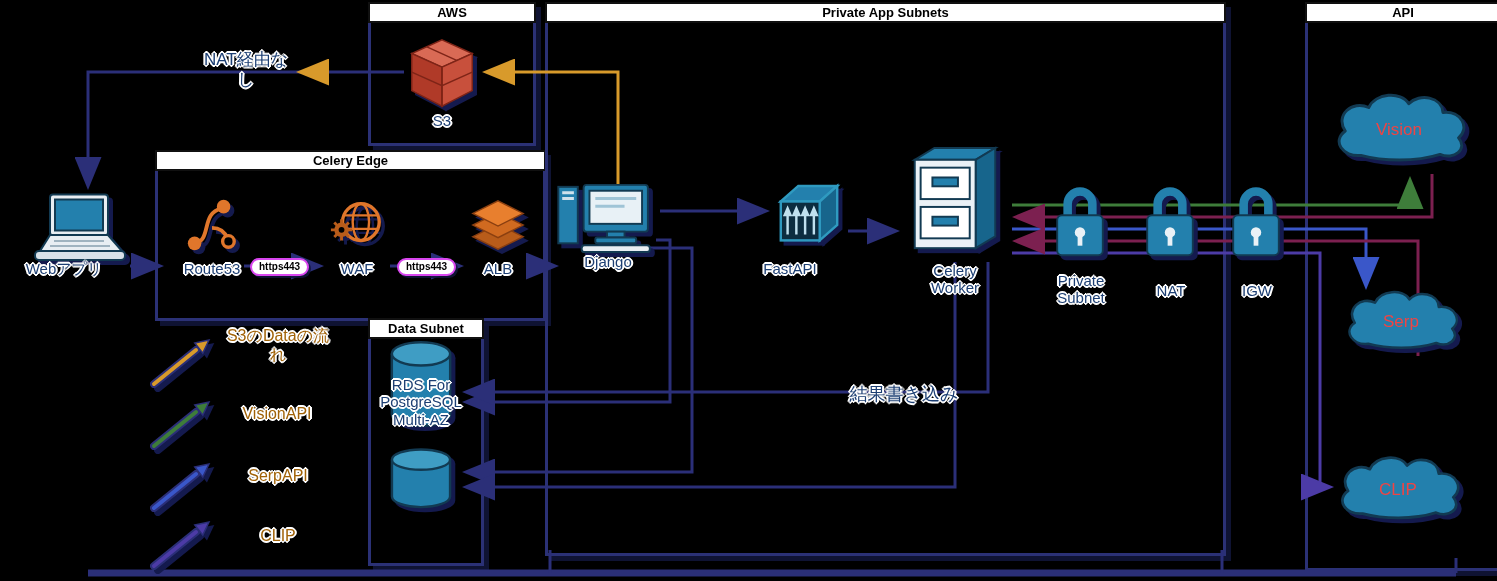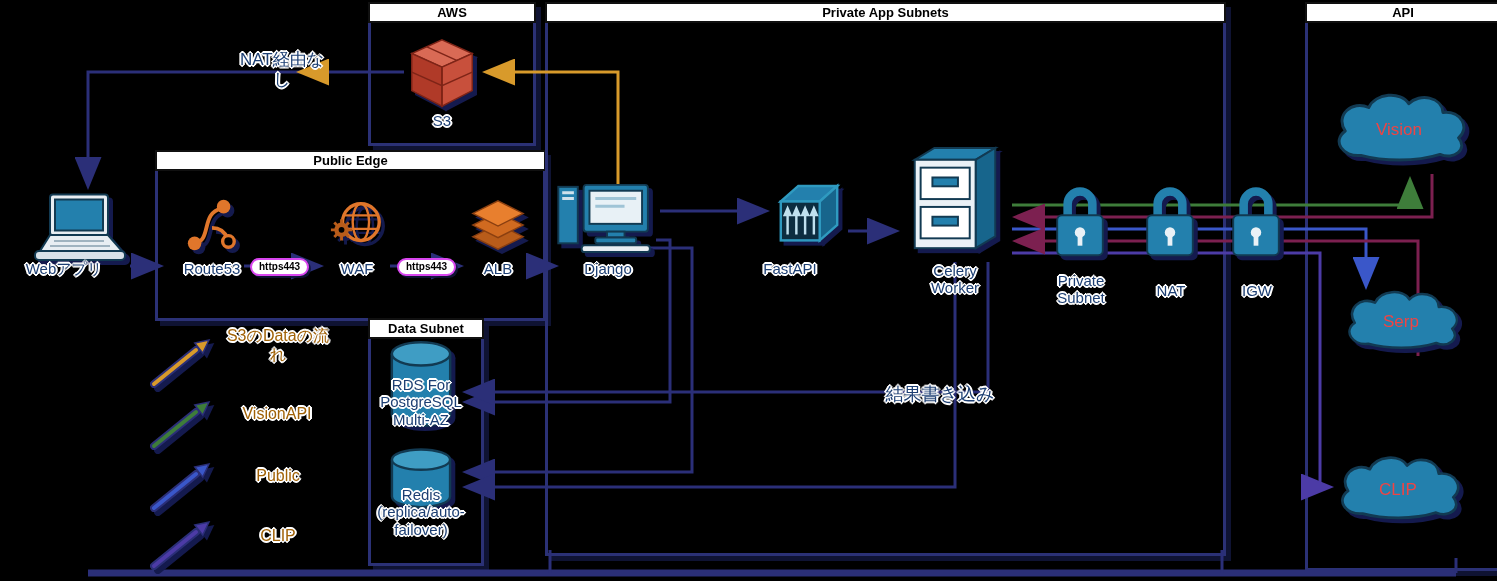--- a/index.html
+++ b/index.html
@@ -11,41 +11,41 @@
           border:2px solid #101010;display:flex;align-items:center;justify-content:center;
           font-weight:bold;font-size:13px;color:#000;box-sizing:border-box;}
   .node{position:absolute;}
   .shadow{filter:drop-shadow(4px 4px 0 #141a4e);}
   .node-label{position:absolute;text-align:center;font-size:15px;line-height:1.15;color:#1d3f73;
      text-shadow:-1px -1px 0 #fff,1px -1px 0 #fff,-1px 1px 0 #fff,1px 1px 0 #fff,
                  -2px 0 0 #fff,2px 0 0 #fff,0 2px 0 #fff,0 -2px 0 #fff;
      overflow-wrap:break-word;}
   .annot{position:absolute;font-size:17px;line-height:1.2;color:#1d3f73;text-align:center;
      text-shadow:-1px -1px 0 #fff,1px -1px 0 #fff,-1px 1px 0 #fff,1px 1px 0 #fff,
-                 -2px 0 0 #fff,2px 0 0 #fff,0 2px 0 #fff,0 -2px 0 #fff;margin-left:36px;}
+                 -2px 0 0 #fff,2px 0 0 #fff,0 2px 0 #fff,0 -2px 0 #fff;}
   .pill{position:absolute;background:#fff;border:2px solid #d946ef;border-radius:10px;
         font-size:10px;font-weight:bold;color:#000;padding:1px 7px;line-height:12px;
         box-shadow:2px 2px 0 rgba(18,22,60,.85);}
   .cloud-label{position:absolute;inset:0;display:flex;align-items:center;justify-content:center;
         color:#ef4444;font-size:17px;}
   .legend-label{position:absolute;font-size:16px;line-height:1.2;color:#a16207;text-align:center;
      text-shadow:-1px -1px 0 #fff,1px -1px 0 #fff,-1px 1px 0 #fff,1px 1px 0 #fff,
                  -2px 0 0 #fff,2px 0 0 #fff,0 2px 0 #fff,0 -2px 0 #fff;}
   .wires{position:absolute;left:0;top:0;}
 </style>
 </head>
 <body>
 
 <div class="canvas">
 
   <div class="cbox" style="left:368px;top:2px;width:162px;height:138px">
     <div class="ctitle">AWS</div>
   </div>
   <div class="cbox" style="left:155px;top:150px;width:385px;height:165px">
-    <div class="ctitle">Public Edge</div>
+    <div class="ctitle">Celery Edge</div>
   </div>
   <div class="cbox" style="left:545px;top:2px;width:675px;height:548px">
     <div class="ctitle">Private App Subnets</div>
   </div>
   <div class="cbox" style="left:368px;top:318px;width:110px;height:242px">
     <div class="ctitle">Data Subnet</div>
   </div>
   <div class="cbox" style="left:1305px;top:2px;width:190px;height:563px">
     <div class="ctitle">API</div>
   </div>
@@ -186,21 +186,21 @@
         <rect x="28" y="4" width="66" height="48" rx="3" fill="#2380ad"></rect>
         <rect x="34" y="10" width="54" height="34" fill="#e8f1f6"></rect>
         <rect x="52" y="52" width="18" height="6" fill="#2380ad"></rect>
         <rect x="40" y="58" width="42" height="6" rx="2" fill="#2380ad"></rect>
         <rect x="26" y="66" width="70" height="7" rx="3" fill="#e8eef3"></rect>
       </g>
       <path d="M6 12 H18 M6 18 H18" stroke="#cfe2ec" stroke-width="3" fill="none"></path>
       <path d="M40 18 H82 M40 26 H70" stroke="#9fc4d6" stroke-width="3" fill="none"></path>
     </svg>
   </div>
-  <div class="node-label" style="left:570px;top:260px;width:76px">Django</div>
+  <div class="node-label" style="left:570px;top:253px;width:76px">Django</div>
 
   <div class="node" style="left:773px;top:178px;width:72px;height:82px">
     <svg class="shadow" viewBox="0 0 74 84" width="72" height="82">
       <g stroke="#2f9ac0" stroke-width="2.5">
         <path d="M8 24 L26 8 H66 L48 24 Z" fill="#2380ad"></path>
         <path d="M66 8 V48 L48 64 V24 Z" fill="#17658c"></path>
         <rect x="8" y="24" width="40" height="40" fill="#0c2d40"></rect>
       </g>
       <g stroke="#bfe0ee" stroke-width="2.5" fill="#bfe0ee">
         <path d="M15 58 V36 M24 58 V36 M33 58 V36 M42 58 V36"></path>
@@ -283,21 +283,20 @@
     </svg>
   </div>
   <div class="node-label" style="left:362px;top:376px;width:118px">RDS For PostgreSQL Multi-AZ</div>
 
   <div class="node" style="left:386px;top:448px;width:70px;height:62px">
     <svg class="shadow" viewBox="0 0 72 64" width="70" height="62">
       <path d="M6 12 V50 a30 11 0 0 0 60 0 V12" fill="#2380ad" stroke="#123a52" stroke-width="2.5"></path>
       <ellipse cx="36" cy="12" rx="30" ry="10.5" fill="#3f9dc4" stroke="#123a52" stroke-width="2.5"></ellipse>
     </svg>
   </div>
-  <div class="node-label" style="left:360px;top:486px;width:122px">Redis (replica/auto-failover)</div>
 
   <div class="pill" style="left:250px;top:258px">https443</div>
   <div class="pill" style="left:397px;top:258px">https443</div>
 
   <div class="annot" style="left:196px;top:50px;width:100px">NAT経由なし</div>
   <div class="annot" style="left:834px;top:384px;width:140px;font-size:18px">結果書き込み</div>
 
   <div>
     <svg class="abs shadow" style="left:146px;top:334px" width="70" height="56" viewBox="0 0 70 56">
       <line x1="8" y1="50" x2="50" y2="16" stroke="#2b2f78" stroke-width="8" stroke-linecap="round" style="stroke: rgb(43, 47, 120);"></line>
@@ -311,21 +310,21 @@
       <line x1="8" y1="50" x2="50" y2="16" stroke="#3e7d3a" stroke-width="4" stroke-linecap="round" style="stroke: rgb(62, 125, 58);"></line>
       <polygon points="63,6 56.8,19.1 48.8,8.9" fill="#3e7d3a" stroke="#2b2f78" stroke-width="1.5" style="fill: rgb(62, 125, 58);"></polygon>
     </svg>
     <div class="legend-label" style="left:222px;top:404px;width:110px">VisionAPI</div>
 
     <svg class="abs shadow" style="left:146px;top:458px" width="70" height="56" viewBox="0 0 70 56">
       <line x1="8" y1="50" x2="50" y2="16" stroke="#2b2f78" stroke-width="8" stroke-linecap="round" style="stroke: rgb(43, 47, 120);"></line>
       <line x1="8" y1="50" x2="50" y2="16" stroke="#3a57c9" stroke-width="4" stroke-linecap="round" style="stroke: rgb(58, 87, 201);"></line>
       <polygon points="63,6 56.8,19.1 48.8,8.9" fill="#3a57c9" stroke="#2b2f78" stroke-width="1.5" style="fill: rgb(58, 87, 201);"></polygon>
     </svg>
-    <div class="legend-label" style="left:226px;top:466px;width:104px">Public</div>
+    <div class="legend-label" style="left:226px;top:466px;width:104px">SerpAPI</div>
 
     <svg class="abs shadow" style="left:146px;top:516px" width="70" height="56" viewBox="0 0 70 56">
       <line x1="8" y1="50" x2="50" y2="16" stroke="#2b2f78" stroke-width="8" stroke-linecap="round" style="stroke: rgb(43, 47, 120);"></line>
       <line x1="8" y1="50" x2="50" y2="16" stroke="#4c3ba6" stroke-width="4" stroke-linecap="round" style="stroke: rgb(76, 59, 166);"></line>
       <polygon points="63,6 56.8,19.1 48.8,8.9" fill="#4c3ba6" stroke="#2b2f78" stroke-width="1.5" style="fill: rgb(76, 59, 166);"></polygon>
     </svg>
     <div class="legend-label" style="left:236px;top:526px;width:84px">CLIP</div>
   </div>
 
 </div>

